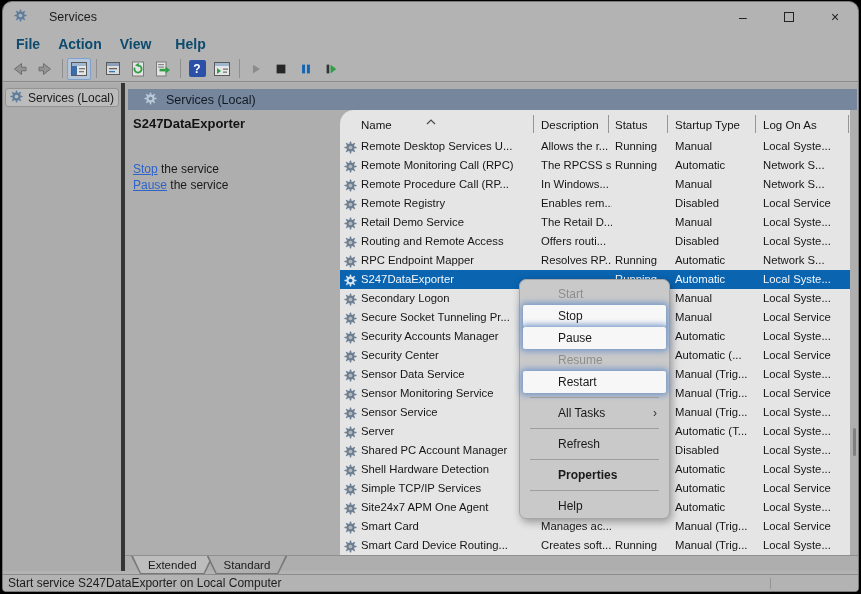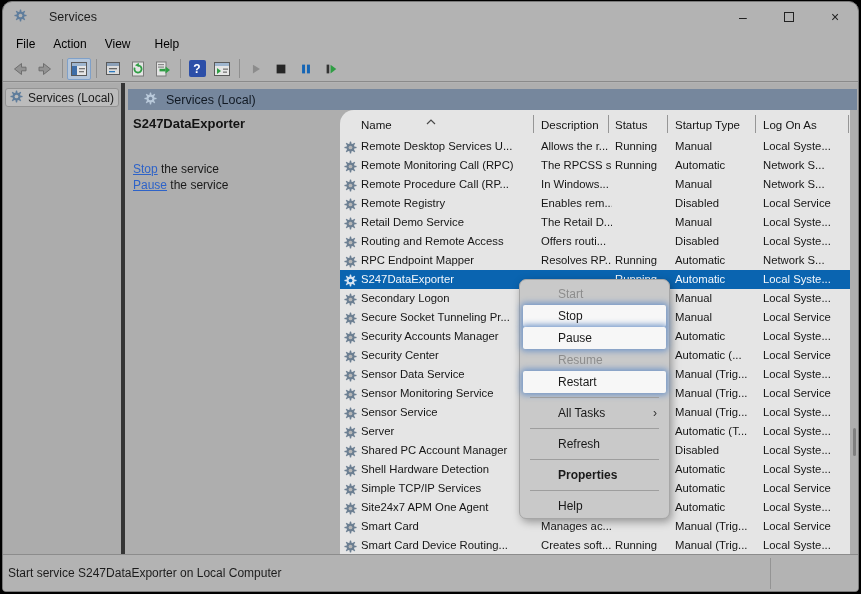--- a/index.html
+++ b/index.html
@@ -14,21 +14,21 @@
     display:flex; align-items:center; padding-left:11px; color:#1c1c1c;gap:14px; }
   .titlebar .title-text { font-size:12.5px; margin-left:8px; }
   .win-controls { position:absolute; right:0; top:0; height:30px; display:flex; }
   .wbtn { width:46px; height:30px; display:flex; align-items:center; justify-content:center;
     font-size:14px; color:#222; cursor:default; }
   .maxbox { width:10px; height:10px; border:1.4px solid #222; display:inline-block; }
 
   
   .menubar { position:absolute; left:0; top:30px; right:0; height:24px;
     display:flex; align-items:center; padding-left:4px; }
-  .menu-item { font-size:12px; color:#000000; padding:3px 9px; }
+  .menu-item { font-size:14px; color:#0c4a6e; padding:3px 9px;font-weight:bold; }
   .menu-item:nth-child(4){ margin-left:6px; }
 
   
   .toolbar { position:absolute; left:0; top:54px; right:0; height:26px;
     display:flex; align-items:center; padding-left:5px;
     border-bottom:1px solid #8a8a8a; }
   .tbtn { width:24px; height:22px; display:flex; align-items:center; justify-content:center;
     margin-right:1px; border:1px solid transparent; border-radius:2px; }
   .tbtn.checked { background:#b5c6da; border-color:#7fa0c8; }
   .tsep { width:1px; height:19px; background:#8f8f8f; margin:0 4px; }
@@ -85,21 +85,21 @@
   .tabstrip { position:absolute; left:0; right:0; top:472px; height:19px;
     border-top:1px solid #8f8f8f; display:flex; padding-left:6px; }
   .tab-outer { height:18px; background:#777; clip-path:polygon(0 0,100% 0,calc(100% - 9px) 100%,9px 100%);
     padding:0 1px 1px 1px; margin-right:-7px; }
   .tab-inner { height:17px; background:#b0b0b0; clip-path:polygon(1px 0,calc(100% - 1px) 0,calc(100% - 9px) 100%,9px 100%);
     display:flex; align-items:center; justify-content:center; padding:0 16px;
     font-size:11.5px; color:#1a1a1a; }
   .tab-outer.active .tab-inner { background:#bdbdbd; }
 
   
-  .statusbar { position:absolute; left:0; right:0; bottom:0; height:37px; background:#b3b3b3;
+  .statusbar { position:absolute; left:0; right:0; bottom:0; height:17px; background:#b3b3b3;
     border-top:1px solid #8c8c8c; display:flex; align-items:center; padding-left:5px;
     font-size:12px; color:#1c1c1c; }
   .sb-sect { position:absolute; left:767px; top:3px; bottom:2px; right:10px;
     border-left:1px solid #949494; }
 
   
   .context-menu { position:absolute; left:516px; top:277px; width:151px; height:240px;
     background:#c9c9c9; border:1px solid #a6a6a6; border-radius:7px;
     box-shadow:2px 3px 8px rgba(0,0,0,.35); padding:3px 0; z-index:20; }
   .cm-item { height:22px; line-height:22px; font-size:12px; color:#1a1a1a;

